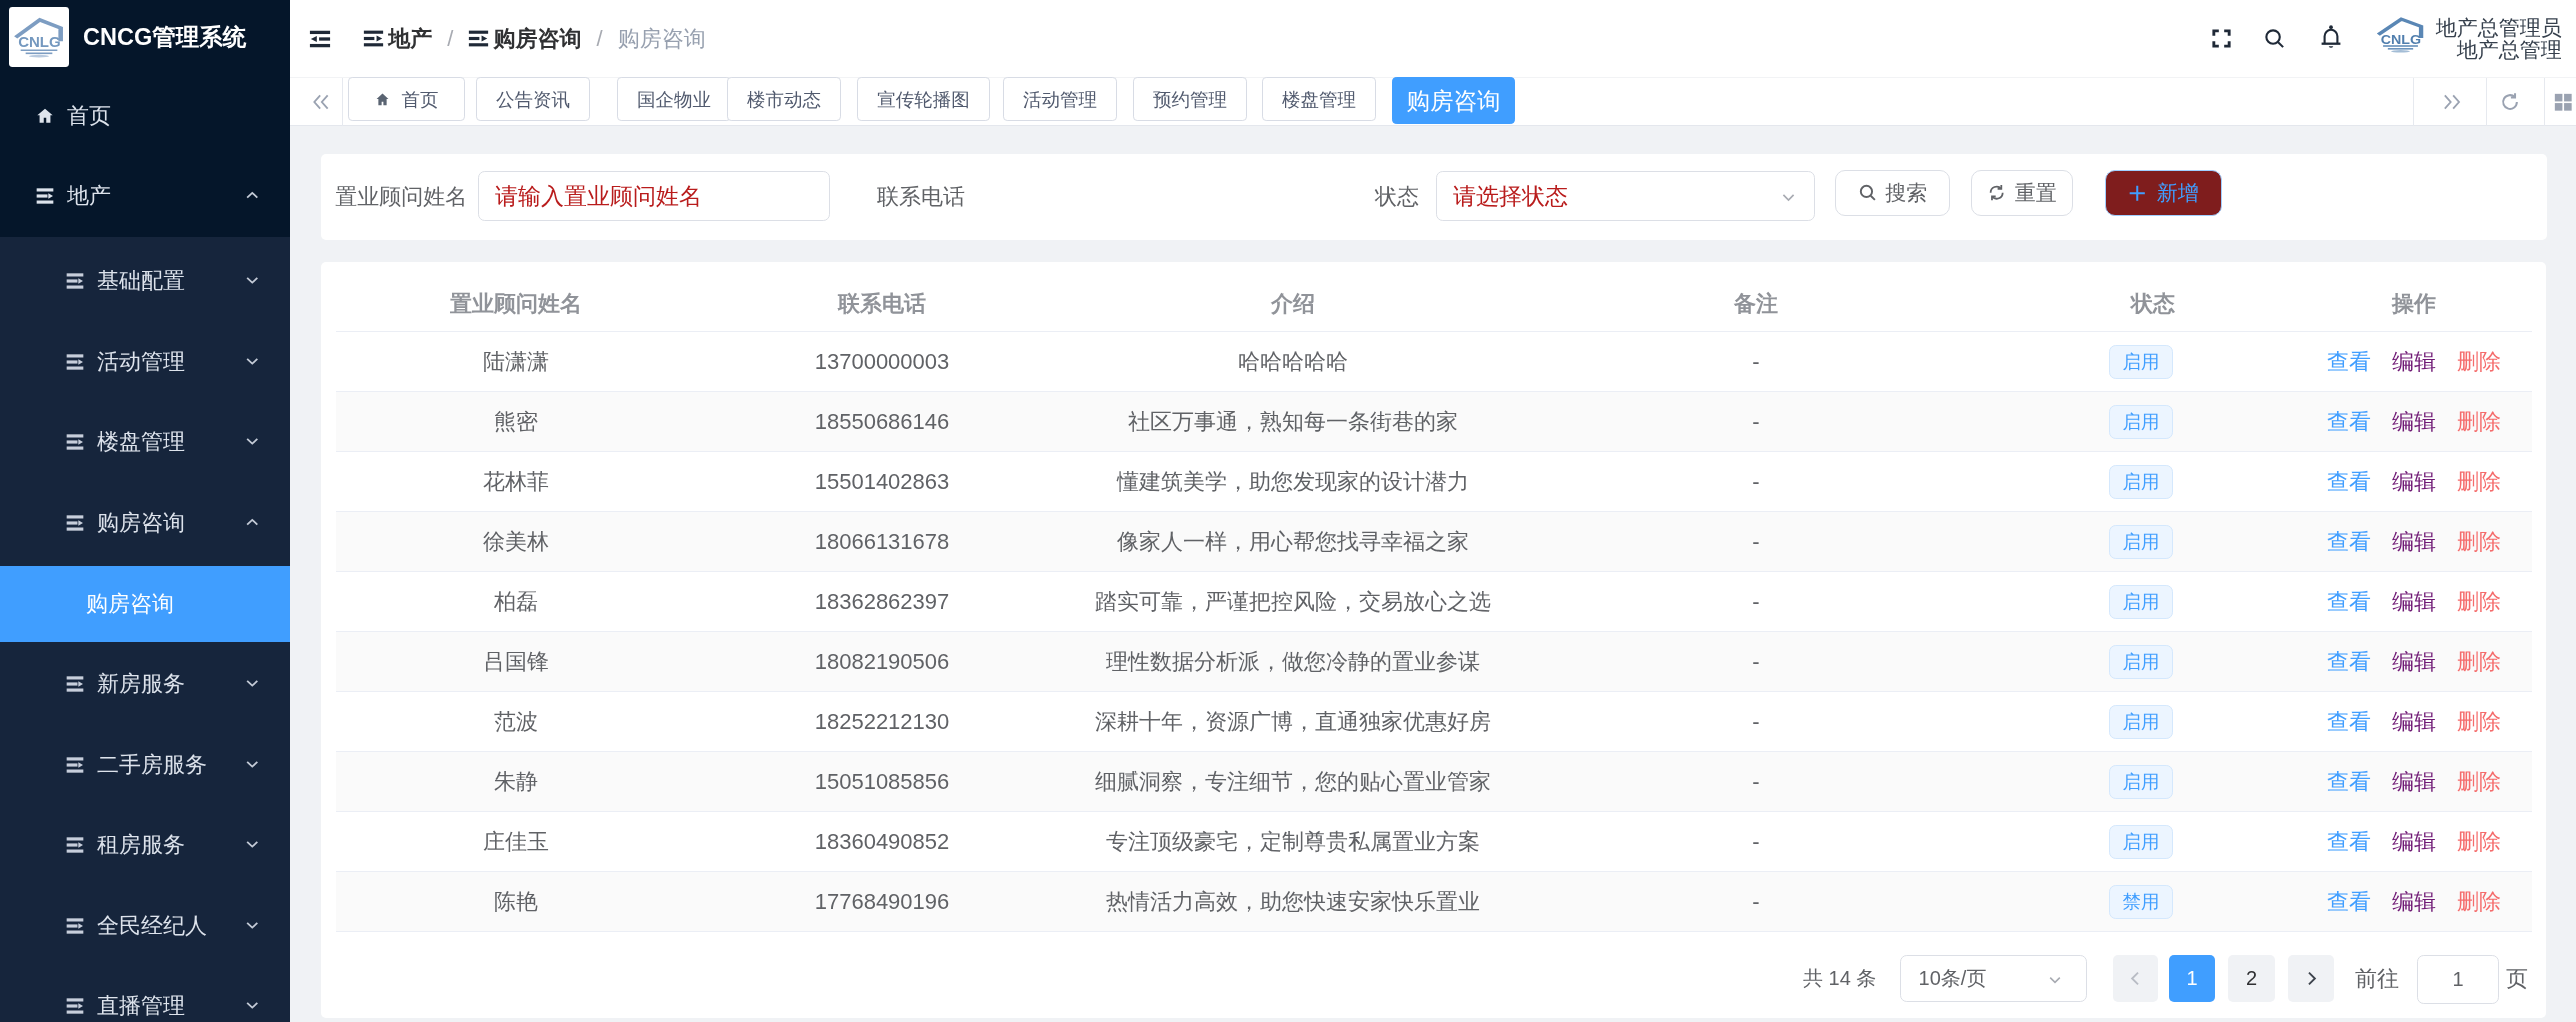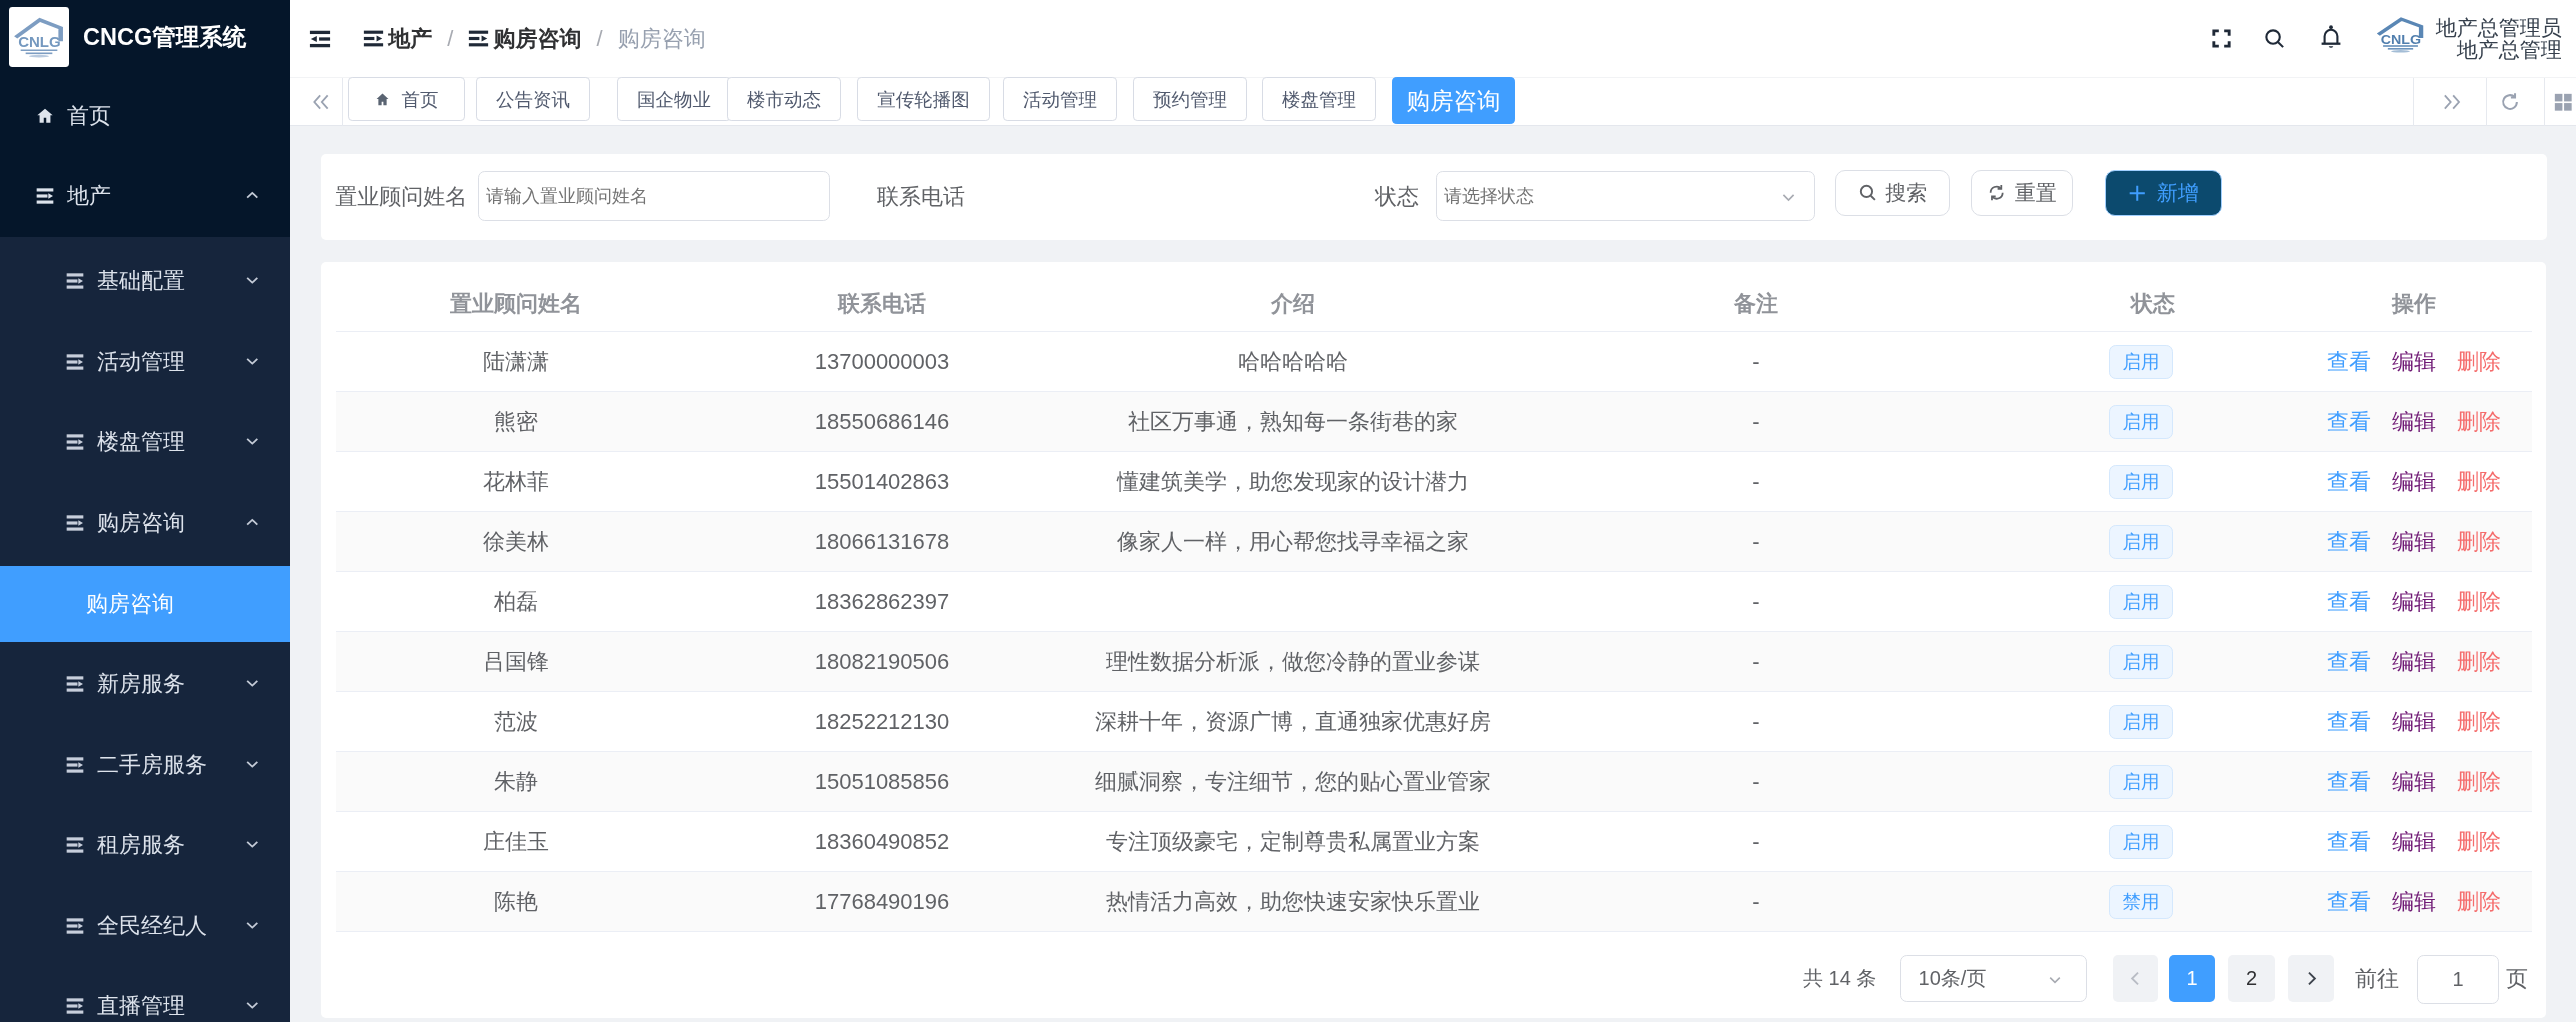--- a/index.html
+++ b/index.html
@@ -33,23 +33,23 @@
 #tabbar { position:absolute; left:290px; top:77px; width:2286px; height:49px; background:#fff; border-bottom:0.8px solid #e4e7ed; border-top:0.8px solid #f2f3f5; }
 .tsep { position:absolute; top:0; width:0.8px; height:48px; background:#e6e9ef; }
 .tab { position:absolute; top:-0.8px; height:44px; border:0.8px solid #d8dce5; border-radius:4.2px; background:#fff; display:flex; align-items:center; justify-content:center; font-size:18.5px; color:#515a6e; white-space:nowrap; }
 .tab.active { background:#409eff; border-color:#409eff; color:#fff; height:47px; font-size:23.5px; }
 
 
 #fcard { position:absolute; left:321px; top:154px; width:2226px; height:86px; background:#fff; border-radius:5px; }
 #tcard { position:absolute; left:321px; top:262px; width:2225px; height:756px; background:#fff; border-radius:5px; }
 
 .flabel { position:absolute; top:0; height:86px; line-height:86px; font-size:22px; color:#606266; white-space:nowrap; }
-.finput { position:absolute; top:17px; height:50px; border:1.7px solid #dcdfe6; border-radius:6.7px; background:#fff; font-size:18px; color:#737373; display:flex; align-items:center; padding-left:7px; }
+.finput { position:absolute; top:17px; height:50px; border:1.7px solid #dcdfe6; border-radius:6.7px; background:#fff; font-size:23px; color:#b91c1c; display:flex; align-items:center; padding-left:16px; }
 .fbtn { position:absolute; top:16px; height:46px; border:1.7px solid #dcdfe6; border-radius:10px; background:#fff; font-size:21px; color:#606266; display:flex; align-items:center; justify-content:center; white-space:nowrap; }
-.fbtn.blue { background:#0c4a6e; border-color:#a0cfff; color:#409eff; }
+.fbtn.blue { background:#7f1d1d; border-color:#a0cfff; color:#409eff; }
 
 
 #tbl { position:absolute; left:15px; top:15px; width:2196px; }
 .trow { position:relative; width:2196px; height:60px; border-bottom:0.8px solid #ebeef5; font-size:22px; color:#606266; }
 .trow.head { height:55px; color:#909399; font-weight:bold; font-size:22px; }
 .trow.stripe { background:#fafafa; }
 .cell { position:absolute; top:50%; transform:translate(-50%,-50%); white-space:nowrap; }
 .c1 { left:180px; } .c2 { left:546px; } .c3 { left:957px; } .c4 { left:1420px; }
 .ca1 { left:2013px; color:#409eff; } .ca2 { left:2078px; color:#701a75; } .ca3 { left:2143px; color:#f56c6c; }
 .tag { position:absolute; left:1805px; top:50%; transform:translate(-50%,-50%); width:64px; height:34px; background:#ecf5ff; border:0.8px solid #d4e8fd; border-radius:6.7px; color:#409eff; font-size:18.5px; display:flex; align-items:center; justify-content:center; }
@@ -386,20 +386,21 @@
         <span class="cell c3">像家人一样，用心帮您找寻幸福之家</span>
         <span class="cell c4">-</span>
         <span class="tag">启用</span>
         <span class="cell ca1">查看</span>
         <span class="cell ca2">编辑</span>
         <span class="cell ca3">删除</span>
     </div>
     <div class="trow">
       <span class="cell c1">柏磊</span>
         <span class="cell c2">18362862397</span>
+        <span class="cell c3">踏实可靠，严谨把控风险，交易放心之选</span>
         <span class="cell c4">-</span>
         <span class="tag">启用</span>
         <span class="cell ca1">查看</span>
         <span class="cell ca2">编辑</span>
         <span class="cell ca3">删除</span>
     </div>
     <div class="trow stripe">
       <span class="cell c1">吕国锋</span>
         <span class="cell c2">18082190506</span>
         <span class="cell c3">理性数据分析派，做您冷静的置业参谋</span>

